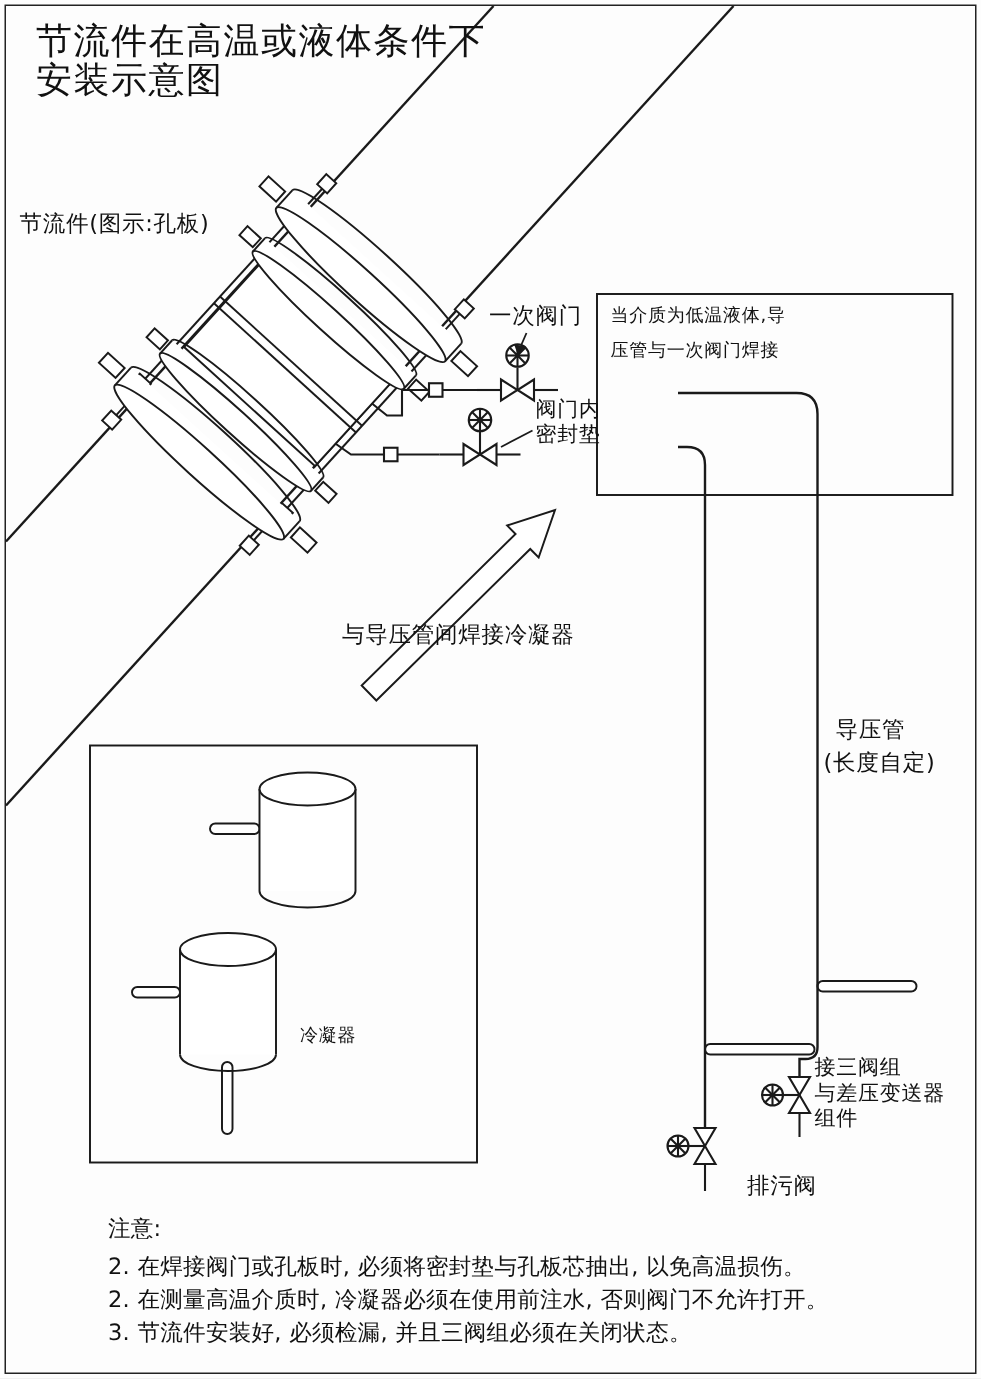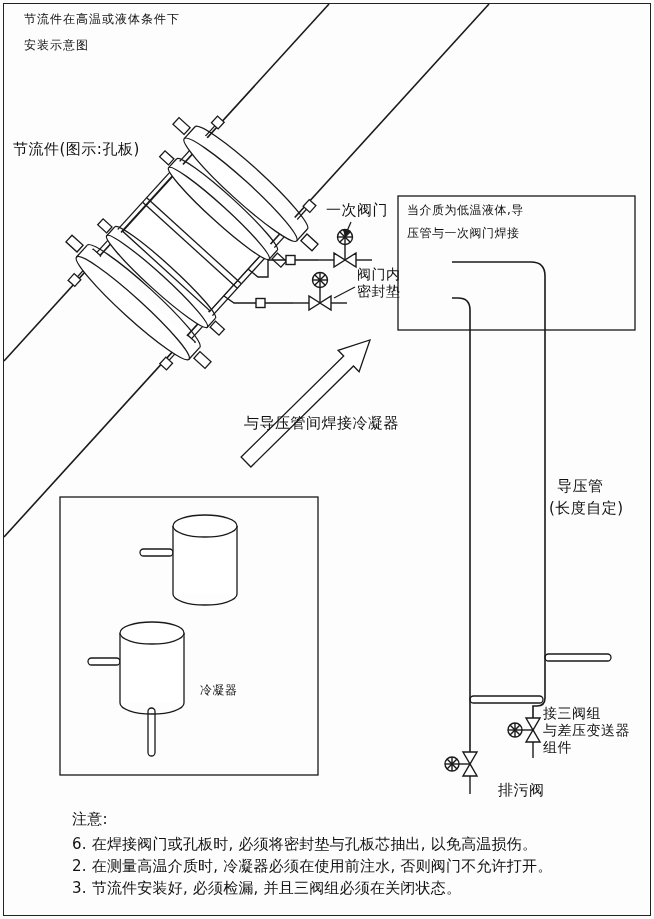--- a/index.html
+++ b/index.html
@@ -18,22 +18,22 @@
   }
   svg.canvas{position:absolute;left:0;top:0;}
   .lbl{
     position:absolute;
     white-space:nowrap;
     font-size:15px;
     line-height:1.25;
     color:#111;
     letter-spacing:0.5px;
   }
-  .title{font-size:12px;letter-spacing:1px;}
-  .small{font-size:14px;}
+  .title{font-size:24px;letter-spacing:1px;}
+  .small{font-size:14px;font-family:Liberation Mono, monospace;}
   .boxtext{font-size:12px;letter-spacing:0.5px;}
   .note{font-size:15px;letter-spacing:0.2px;margin-left:20px;}
 </style>
 </head>
 <body>
 
 <div class="page">
 
   <svg class="canvas" width="654" height="919" viewBox="0 0 654 919">
 
@@ -215,32 +215,32 @@
   <div class="lbl" style="left:13px;top:140px">节流件(图示:孔板)</div>
 
   <div class="lbl" style="left:326px;top:201px">一次阀门</div>
 
   <div class="lbl small" style="left:357px;top:266px">阀门内</div>
   <div class="lbl small" style="left:357px;top:283px">密封垫</div>
 
   <div class="lbl boxtext" style="left:407px;top:203px">当介质为低温液体,导</div>
   <div class="lbl boxtext" style="left:407px;top:226px">压管与一次阀门焊接</div>
 
-  <div class="lbl" style="left:244px;top:414px">与导压管间焊接冷凝器</div>
+  <div class="lbl" style="left:228px;top:414px">与导压管间焊接冷凝器</div>
 
   <div class="lbl" style="left:557px;top:477px">导压管</div>
   <div class="lbl" style="left:549px;top:499px">(长度自定)</div>
 
   <div class="lbl boxtext" style="left:200px;top:683px">冷凝器</div>
 
   <div class="lbl small" style="left:543px;top:705px">接三阀组</div>
   <div class="lbl small" style="left:543px;top:722px">与差压变送器</div>
   <div class="lbl small" style="left:543px;top:739px">组件</div>
 
   <div class="lbl" style="left:498px;top:781px">排污阀</div>
 
   <div class="lbl note" style="left:52px;top:810px">注意:</div>
-  <div class="lbl note" style="left:52px;top:835px">6. 在焊接阀门或孔板时, 必须将密封垫与孔板芯抽出, 以免高温损伤。</div>
+  <div class="lbl note" style="left:52px;top:835px">2. 在焊接阀门或孔板时, 必须将密封垫与孔板芯抽出, 以免高温损伤。</div>
   <div class="lbl note" style="left:52px;top:857px">2. 在测量高温介质时, 冷凝器必须在使用前注水, 否则阀门不允许打开。</div>
   <div class="lbl note" style="left:52px;top:879px">3. 节流件安装好, 必须检漏, 并且三阀组必须在关闭状态。</div>
 
   <div class="frame"></div>
 </div>
 
 </body></html>

